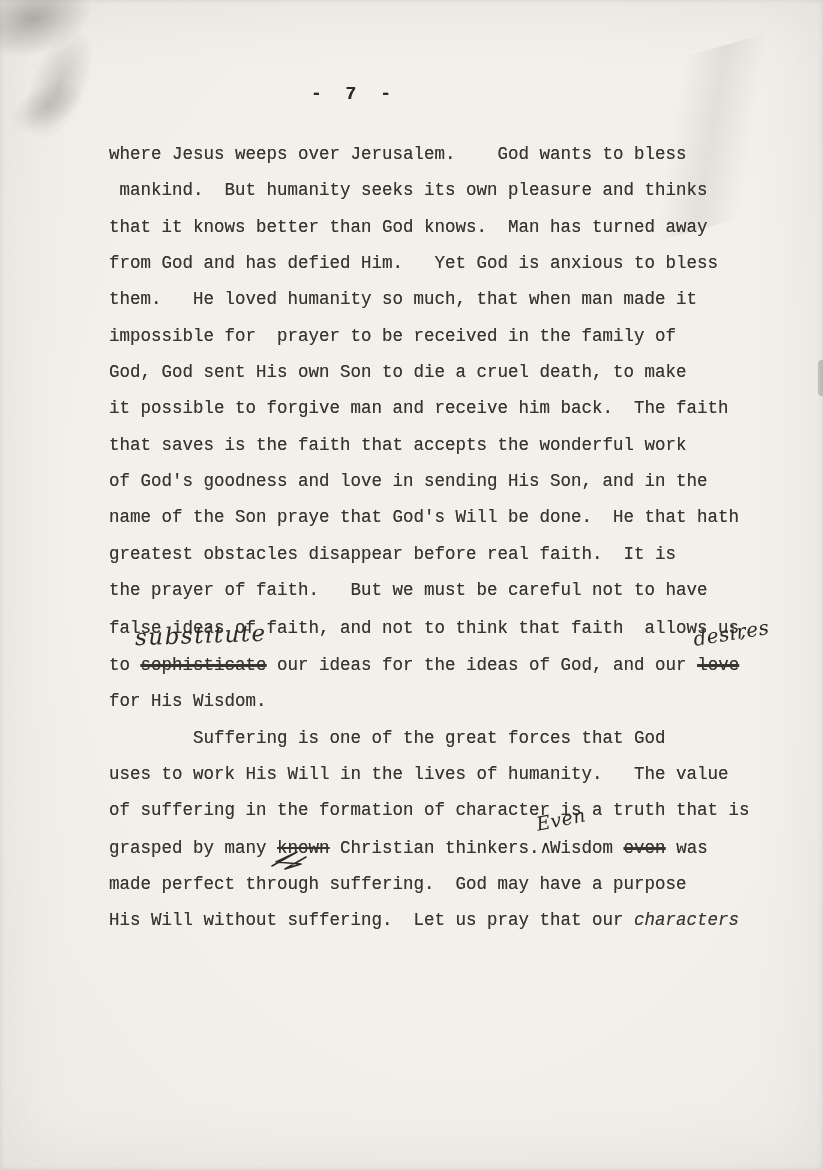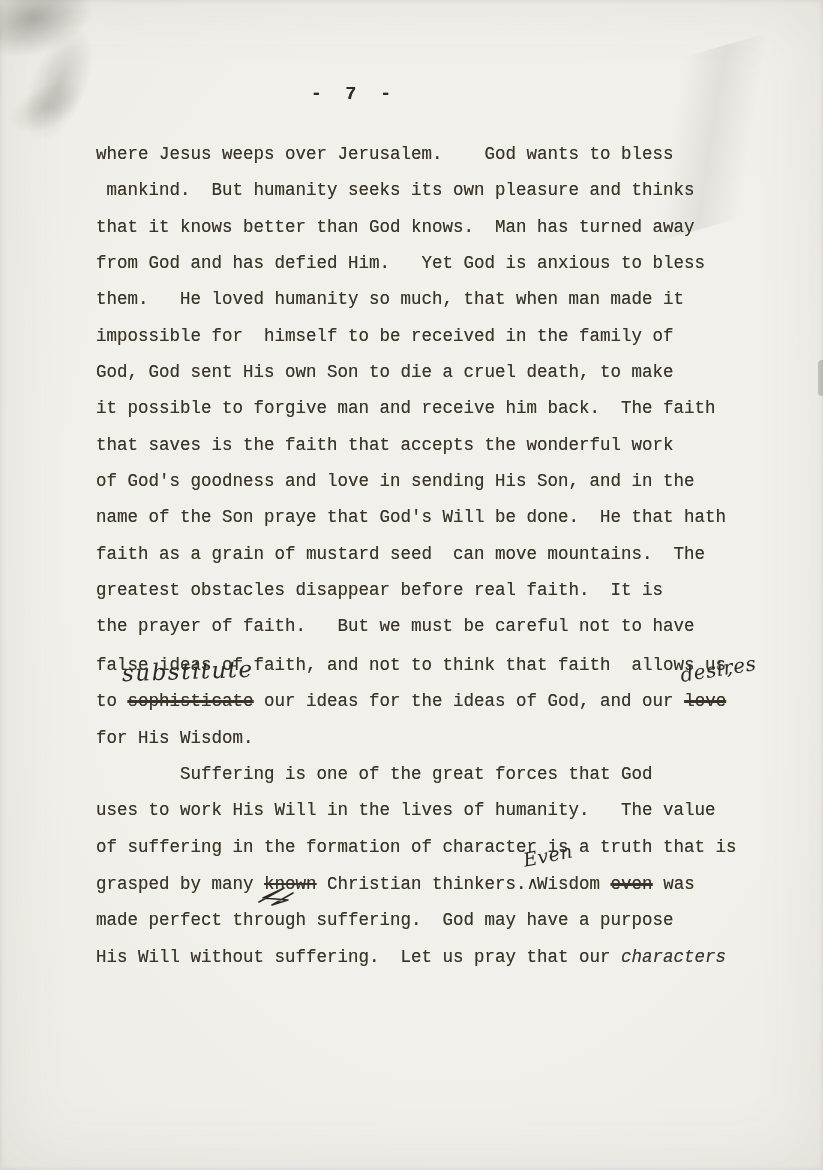--- a/index.html
+++ b/index.html
@@ -51,21 +51,21 @@
   }
   
   .page-num {
     position: absolute; left: 311px; top: 84px;
     font-size: 18px; font-weight: bold; letter-spacing: 6.5px;
     color: #2e2b23;
     text-shadow: 0 0 0.6px rgba(46,43,35,0.7);
   }
   
   .typed {
-    position: absolute; left: 96px; top: 136px;
+    position: absolute; left: 109px; top: 136px;
     font-size: 17.5px; line-height: 36.35px;
     text-shadow: 0 0 0.6px rgba(57,53,43,0.65);
   }
   .ln { position: relative; white-space: pre; }
   .strike { text-decoration: line-through; text-decoration-thickness: 2.2px; }
   .strike-heavy { text-decoration: line-through; text-decoration-thickness: 3px; text-align: right; }
   .italic-word { font-style: italic; color: #3c3a36; }
   
   .hw {
     font-family: "DejaVu Serif", "Liberation Serif", serif;
@@ -93,27 +93,26 @@
 
   <div class="page-num">- 7 -</div>
 
   <div class="typed">
 
     <div class="ln">where Jesus weeps over Jerusalem.    God wants to bless</div>
     <div class="ln"> mankind.  But humanity seeks its own pleasure and thinks</div>
     <div class="ln">that it knows better than God knows.  Man has turned away</div>
     <div class="ln">from God and has defied Him.   Yet God is anxious to bless</div>
     <div class="ln">them.   He loved humanity so much, that when man made it</div>
-    <div class="ln">impossible for  himself to be received in the family of</div>
+    <div class="ln">impossible for  prayer to be received in the family of</div>
     <div class="ln">God, God sent His own Son to die a cruel death, to make</div>
     <div class="ln">it possible to forgive man and receive him back.  The faith</div>
     <div class="ln">that saves is the faith that accepts the wonderful work</div>
     <div class="ln">of God's goodness and love in sending His Son, and in the</div>
     <div class="ln">name of the Son praye that God's Will be done.  He that hath</div>
-    <div class="ln">faith as a grain of mustard seed  can move mountains.  The</div>
     <div class="ln">greatest obstacles disappear before real faith.  It is</div>
     <div class="ln">the prayer of faith.   But we must be careful not to have</div>
 
     <div class="ln"><span>false ideas of faith, and not to think that faith  allows us</span><span class="hw hw-comma">,</span></div>
 
     <div class="ln"><span>to </span><span class="strike-heavy">sophisticate</span><span class="hw hw-above hw-substitute">substitute</span><span> our ideas for the ideas of God, and our </span><span class="strike-heavy">love</span><span class="hw hw-above hw-desires">desires</span></div>
 
     <div class="ln">for His Wisdom.</div>
 
     <div class="ln">        Suffering is one of the great forces that God</div>

